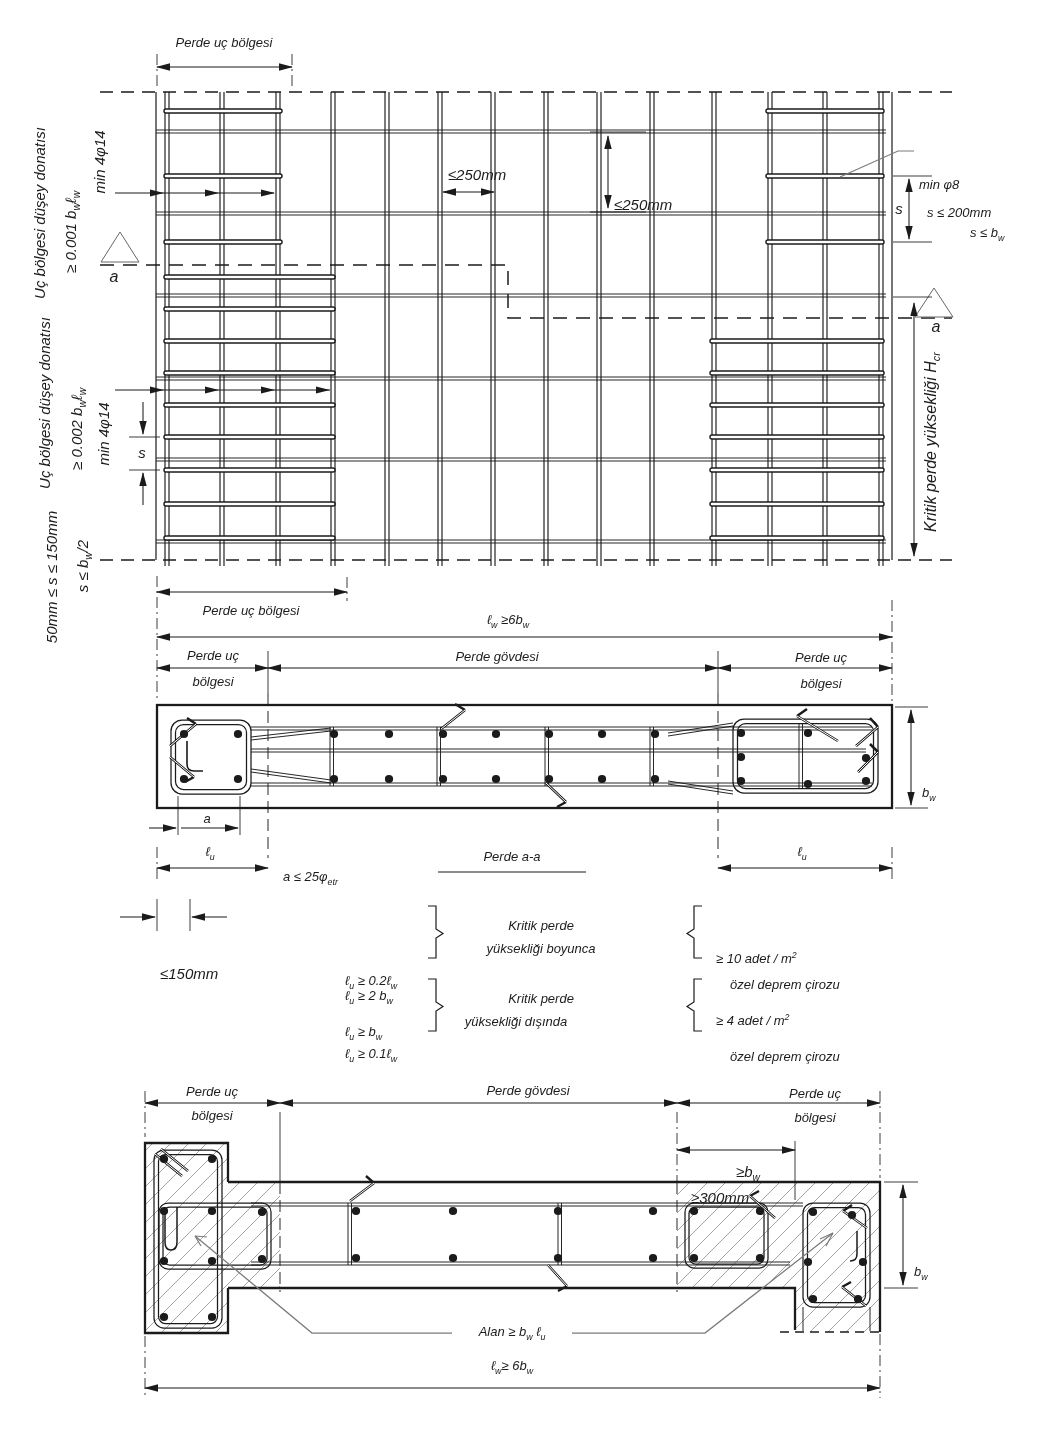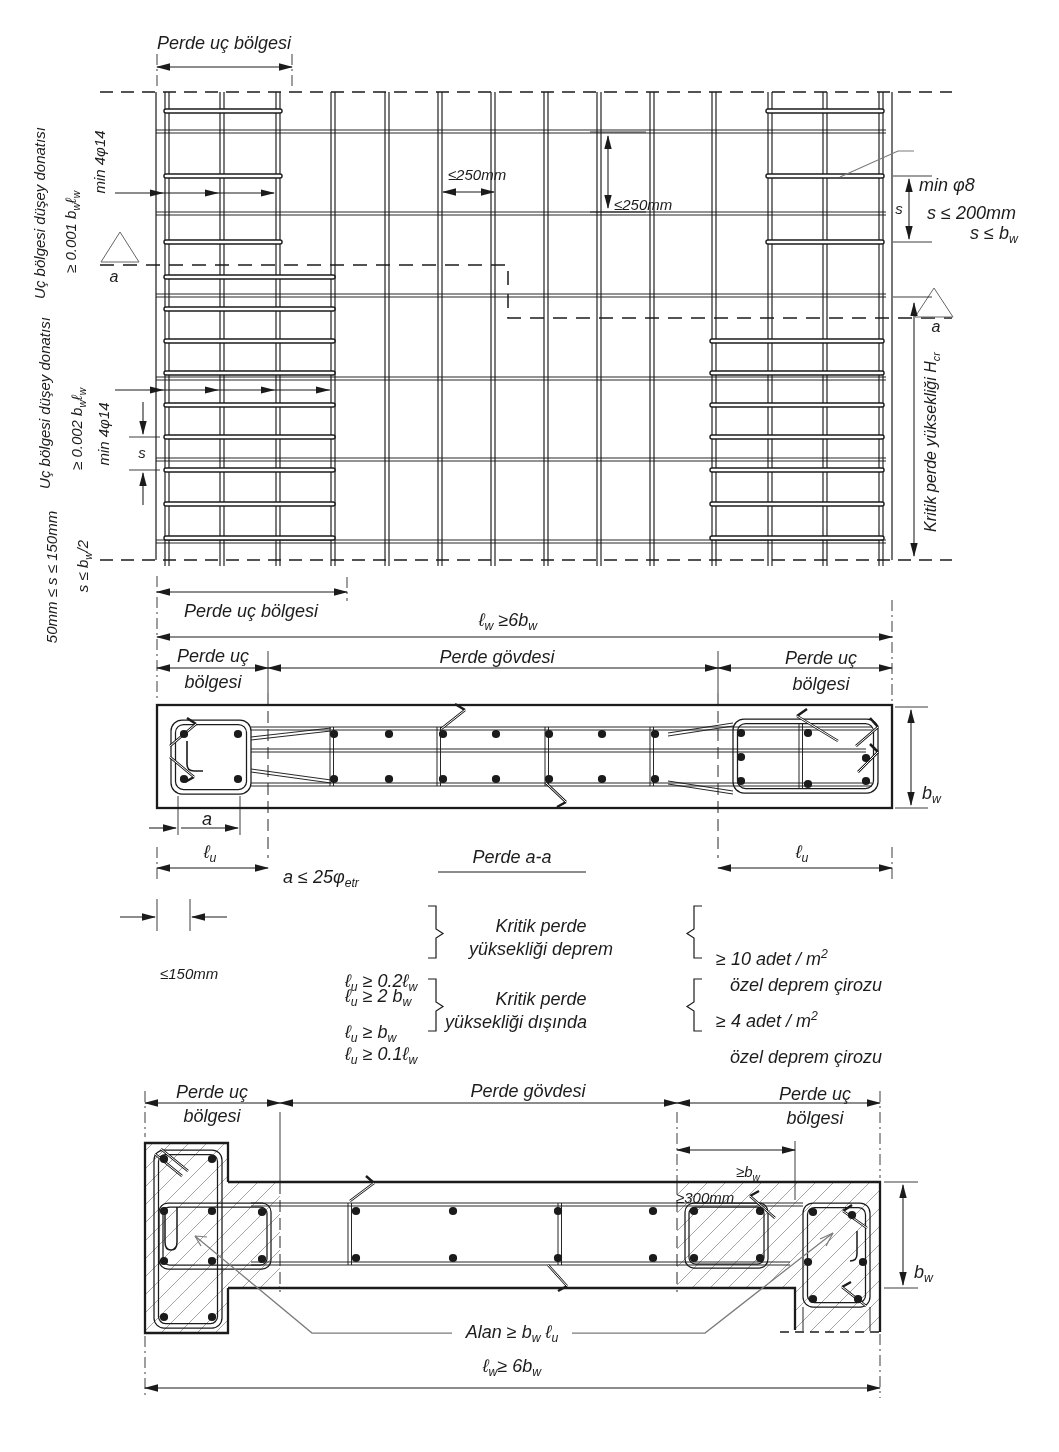--- a/index.html
+++ b/index.html
@@ -1,19 +1,19 @@
 <!DOCTYPE html>
 <html><head>
 <meta charset="utf-8">
 <style>
   html,body{margin:0;padding:0;background:#fff;}
   .wrap{position:relative;width:1059px;height:1452px;background:#ffffff;overflow:hidden;
         font-family:"Liberation Sans",sans-serif;}
   svg.lines{position:absolute;left:0;top:0;}
-  .lbl{position:absolute;font-style:italic;font-size:18px;color:#1c1c1c;white-space:nowrap;
+  .lbl{position:absolute;font-style:italic;font-size:13px;color:#1c1c1c;white-space:nowrap;
        transform:translate(-50%,-50%);line-height:1.05;}
   .lbl.l{transform:translate(0,-50%);margin-top:36px;}
   .lbl.rot{transform:translate(-50%,-50%) rotate(-90deg);}
   .lbl.f15{font-size:15px;}
   .lbl.f16{font-size:16px;}
   sub{font-size:68%;line-height:0;}
   sup{font-size:68%;line-height:0;}
 </style>
 </head>
 <body>
@@ -224,34 +224,34 @@
 <div class="lbl" style="left:207px;top:819px">a</div>
 <div class="lbl l" style="left:283px;top:841px">a ≤ 25φ<sub>etr</sub></div>
 <div class="lbl" style="left:210px;top:852px">ℓ<sub>u</sub></div>
 <div class="lbl l f15" style="left:160px;top:938px">≤150mm</div>
 <div class="lbl" style="left:802px;top:852px">ℓ<sub>u</sub></div>
 <div class="lbl" style="left:512px;top:857px">Perde a-a</div>
 
 <div class="lbl l" style="left:345px;top:960px">ℓ<sub>u</sub> ≥ 2 b<sub>w</sub></div>
 <div class="lbl l" style="left:345px;top:945px">ℓ<sub>u</sub> ≥ 0.2ℓ<sub>w</sub></div>
 <div class="lbl" style="left:541px;top:926px">Kritik perde</div>
-<div class="lbl" style="left:541px;top:949px">yüksekliği deprem</div>
+<div class="lbl" style="left:541px;top:949px">yüksekliği boyunca</div>
 <div class="lbl l" style="left:716px;top:923px">≥ 10 adet / m<sup>2</sup></div>
 <div class="lbl l" style="left:730px;top:949px">özel deprem çirozu</div>
 <div class="lbl l" style="left:345px;top:996px">ℓ<sub>u</sub> ≥ b<sub>w</sub></div>
 <div class="lbl l" style="left:345px;top:1018px">ℓ<sub>u</sub> ≥ 0.1ℓ<sub>w</sub></div>
 <div class="lbl" style="left:541px;top:999px">Kritik perde</div>
 <div class="lbl" style="left:516px;top:1022px">yüksekliği dışında</div>
 <div class="lbl l" style="left:716px;top:985px">≥ 4 adet / m<sup>2</sup></div>
 <div class="lbl l" style="left:730px;top:1021px">özel deprem çirozu</div>
 
 <div class="lbl" style="left:212px;top:1092px">Perde uç</div>
 <div class="lbl" style="left:212px;top:1116px">bölgesi</div>
 <div class="lbl" style="left:528px;top:1091px">Perde gövdesi</div>
 <div class="lbl" style="left:815px;top:1094px">Perde uç</div>
 <div class="lbl" style="left:815px;top:1118px">bölgesi</div>
 <div class="lbl l f15" style="left:736px;top:1136px">≥b<sub>w</sub></div>
-<div class="lbl l f15" style="left:676px;top:1162px">≥300mm</div>
+<div class="lbl l f15" style="left:691px;top:1162px">≥300mm</div>
 <div class="lbl l" style="left:914px;top:1236px">b<sub>w</sub></div>
 <div class="lbl" style="left:512px;top:1332px">Alan ≥ b<sub>w</sub> ℓ<sub>u</sub></div>
 <div class="lbl" style="left:512px;top:1366px">ℓ<sub>w</sub>≥ 6b<sub>w</sub></div>
 
 </div>
 
 </body></html>

